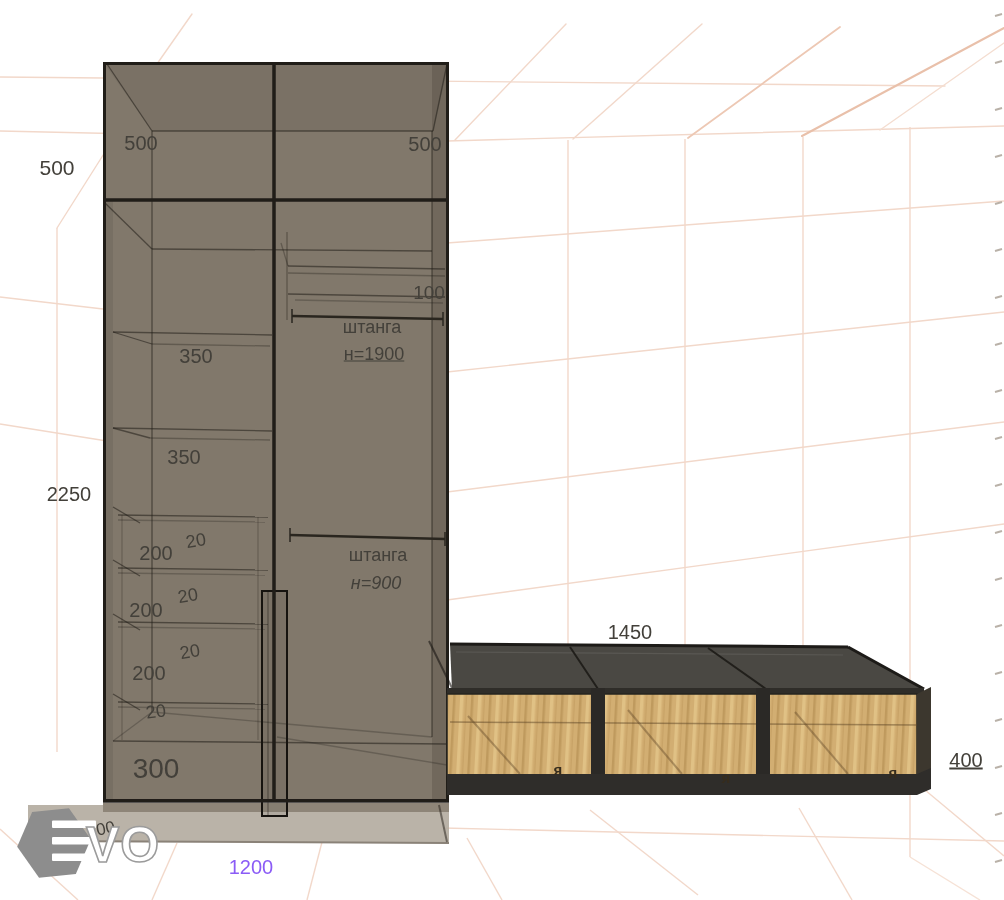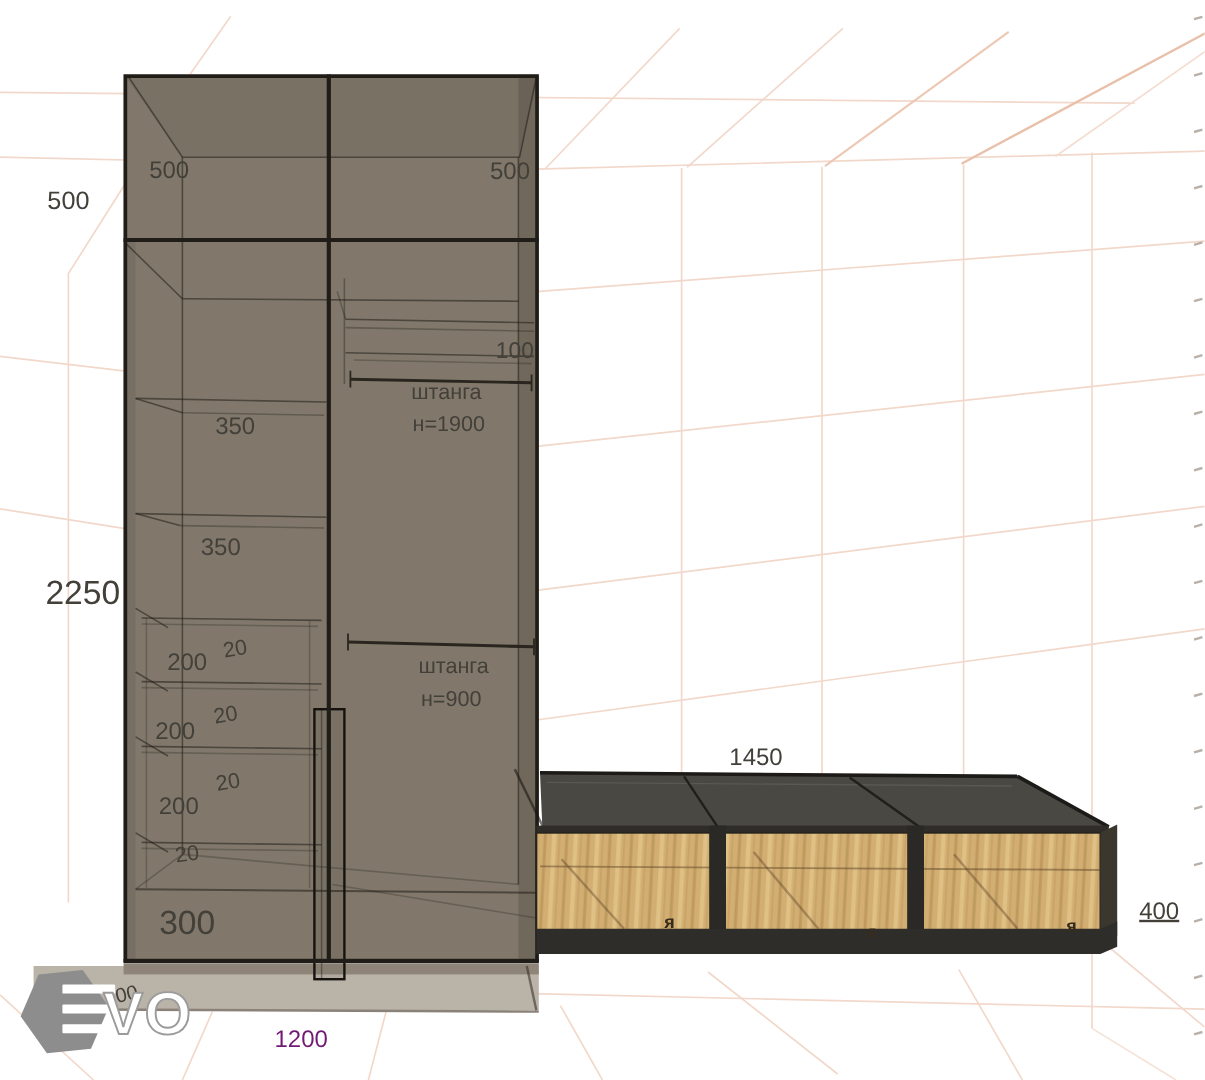--- a/index.html
+++ b/index.html
@@ -10,21 +10,21 @@
   }
   svg.layer{position:absolute;left:0;top:0;pointer-events:none;}
   .lbl{
     position:absolute;color:#43403a;white-space:nowrap;
     font-family:"Liberation Sans",sans-serif;
     transform:translate(-50%,-50%);
   }
   .lbl.rot10{transform:translate(-50%,-50%) rotate(-10deg);}
   .lbl.rot8{transform:translate(-50%,-50%) rotate(-8deg);}
   .lbl.rot12{transform:translate(-50%,-50%) rotate(-12deg);}
-  .lbl.light{color:#701a75;}
+  .lbl.light{color:#8b5cf6;}
   .lbl.mark{color:#362c1d;font-weight:700;}
   .logo-svg{position:absolute;left:6px;top:796px;z-index:5;}
 </style>
 </head>
 <body>
 
 <div class="canvas">
 
   <svg class="layer" width="1004" height="900">
     <g stroke="#f2d8ca" stroke-width="1.4" fill="none" stroke-linecap="round">
@@ -187,37 +187,37 @@
       <line x1="628" y1="710" x2="682" y2="774" stroke="rgba(90,66,36,0.4)" stroke-width="2"></line>
       <line x1="795" y1="712" x2="848" y2="774" stroke="rgba(90,66,36,0.4)" stroke-width="2"></line>
       <rect x="591" y="688" width="14" height="87" fill="#2b2926"></rect>
       <rect x="756" y="688" width="14" height="87" fill="#2b2926"></rect>
       <polygon points="917,694 931,687 931,780 917,775" fill="#3c372e"></polygon>
       <polygon points="447,774 917,774 931,768 931,789 917,795 447,795" fill="#2f2d2a"></polygon>
     </g>
   </svg>
 
   <span class="lbl" style="left:57px;top:168px;font-size:21px;">500</span>
-  <span class="lbl" style="left:69px;top:494px;font-size:28px;text-align:right;">2250</span>
+  <span class="lbl" style="left:69px;top:494px;font-size:20px;text-align:right;">2250</span>
   <span class="lbl" style="left:141px;top:143px;font-size:20px;">500</span>
   <span class="lbl" style="left:425px;top:144px;font-size:20px;">500</span>
   <span class="lbl" style="left:429px;top:293px;font-size:19px;">100</span>
   <span class="lbl" style="left:372px;top:327px;font-size:18px;">штанга</span>
-  <span class="lbl" style="left:374px;top:354px;font-size:18px;">н=1900</span>
+  <span class="lbl" style="left:374px;top:354px;font-size:18px;text-decoration:underline;">н=1900</span>
   <span class="lbl" style="left:196px;top:356px;font-size:20px;">350</span>
   <span class="lbl" style="left:184px;top:457px;font-size:20px;">350</span>
   <span class="lbl rot10" style="left:196px;top:541px;font-size:18px;">20</span>
   <span class="lbl" style="left:156px;top:553px;font-size:20px;">200</span>
   <span class="lbl rot10" style="left:188px;top:596px;font-size:18px;">20</span>
   <span class="lbl" style="left:146px;top:610px;font-size:20px;">200</span>
   <span class="lbl rot10" style="left:190px;top:652px;font-size:18px;">20</span>
   <span class="lbl" style="left:149px;top:673px;font-size:20px;">200</span>
   <span class="lbl rot8" style="left:156px;top:712px;font-size:18px;">20</span>
   <span class="lbl" style="left:378px;top:555px;font-size:18px;">штанга</span>
-  <span class="lbl" style="left:376px;top:583px;font-size:18px;">н=900</span>
+  <span class="lbl" style="left:376px;top:583px;font-size:18px;font-style:italic;">н=900</span>
   <span class="lbl" style="left:156px;top:769px;font-size:28px;">300</span>
   <span class="lbl rot12" style="left:101px;top:830px;font-size:17px;z-index:1;">100</span>
   <span class="lbl light" style="left:251px;top:867px;font-size:20px;">1200</span>
   <span class="lbl" style="left:630px;top:632px;font-size:20px;">1450</span>
   <span class="lbl" style="left:966px;top:760px;font-size:20px;text-decoration:underline;">400</span>
   <span class="lbl mark" style="left:558px;top:769px;font-size:15px;">я</span>
   <span class="lbl mark" style="left:726px;top:777px;font-size:15px;">я</span>
   <span class="lbl mark" style="left:893px;top:772px;font-size:15px;">я</span>
 
   <svg class="logo-svg" width="170" height="100" viewBox="0 0 170 100">

